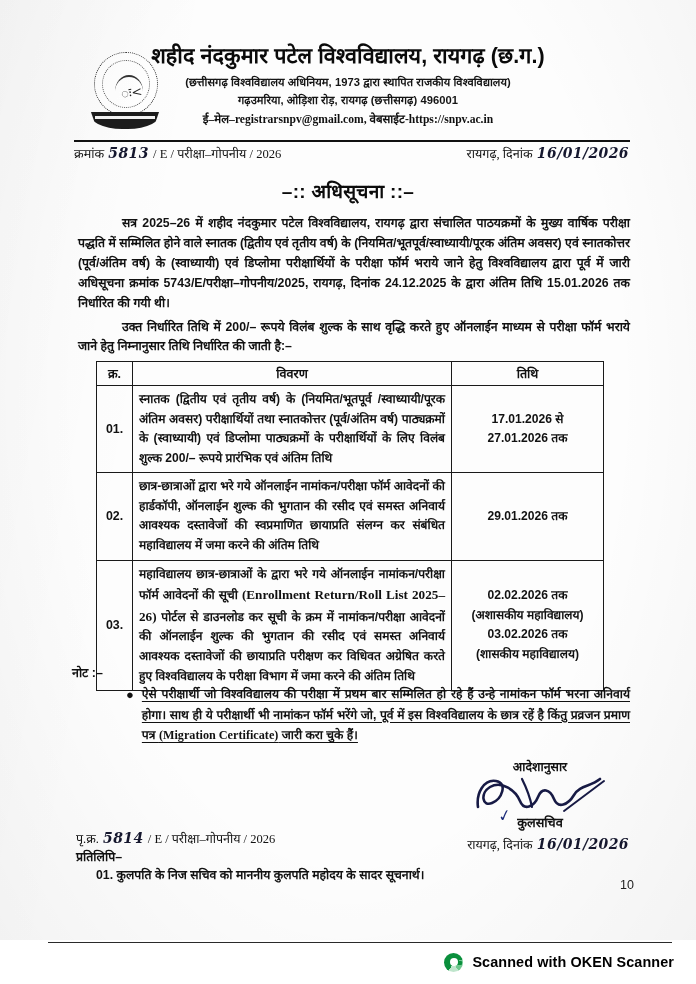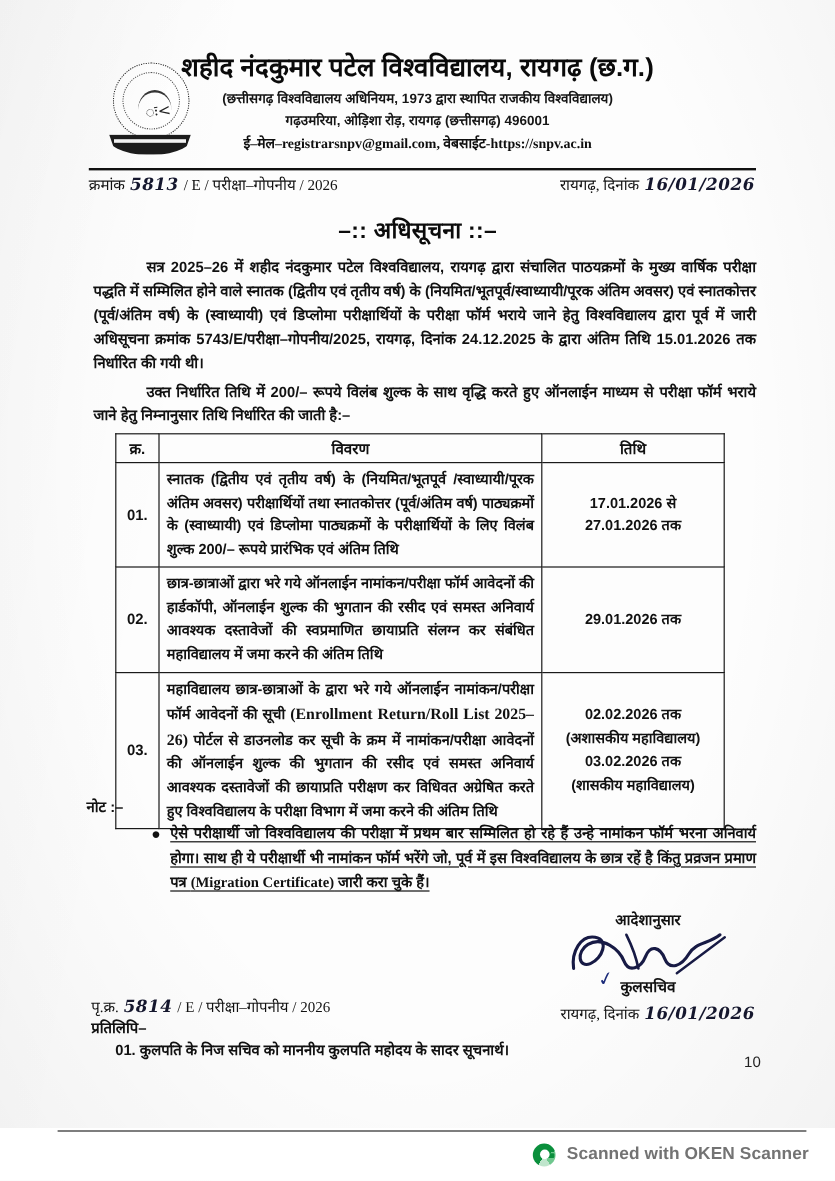--- a/index.html
+++ b/index.html
@@ -385,21 +385,21 @@
     position: absolute;
     left: 8.5px; top: 8.5px;
     width: 9px; height: 4px;
     background: #0a8f3c;
     border-radius: 1px;
   }
   .scan-text {
     font-family: "Liberation Sans", "DejaVu Sans", sans-serif;
     font-size: 14.4px;
     font-weight: 700;
-    color: #737373;
+    color: #000000;
     letter-spacing: 0.1px;
   }
 </style>
 </head>
 <body>
 
 <div class="page">
 
   <div class="header">
 

